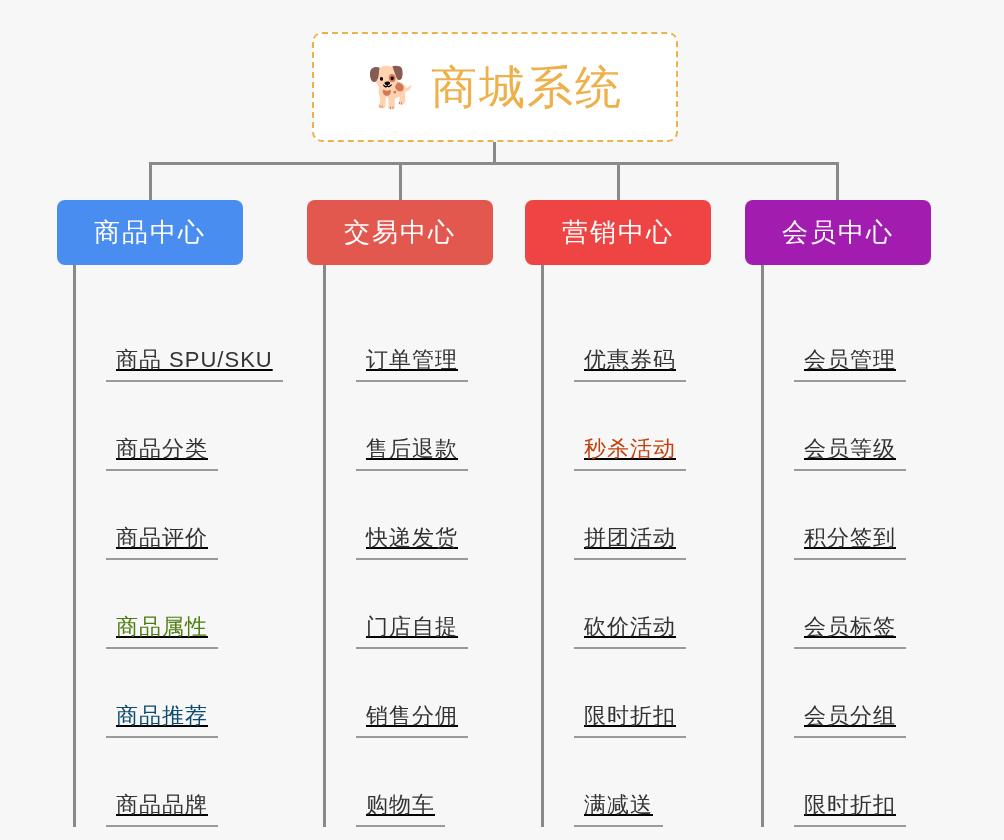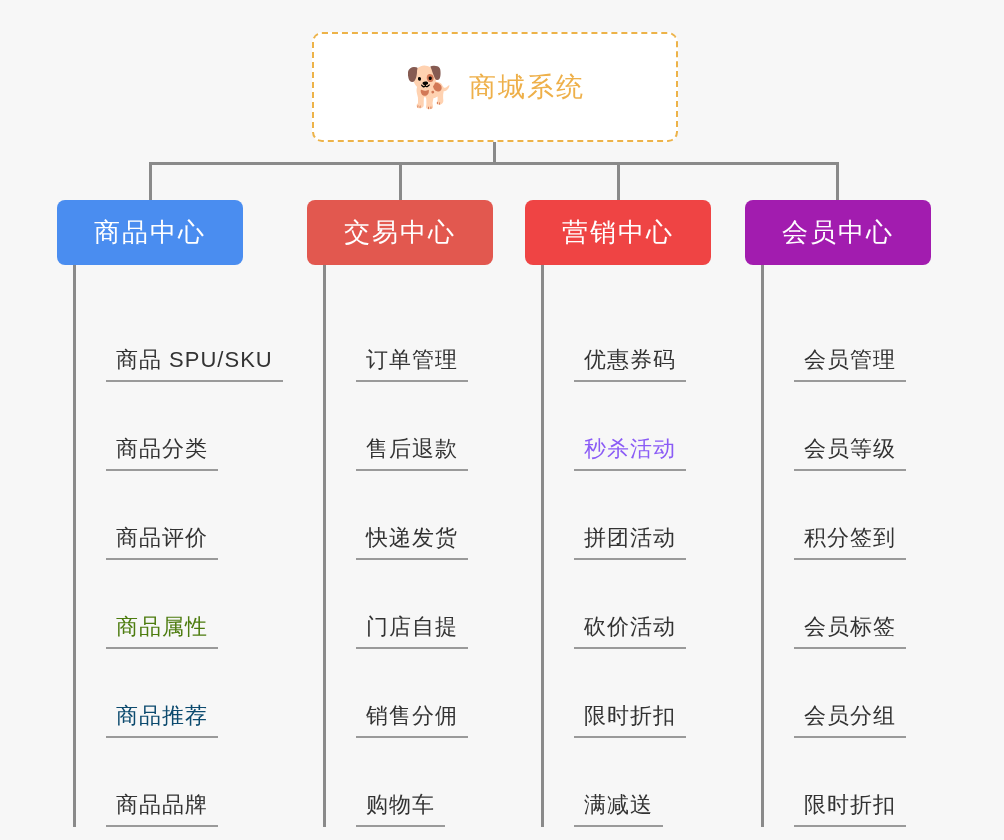--- a/index.html
+++ b/index.html
@@ -37,21 +37,21 @@
     align-items: center;
     justify-content: center;
     gap: 14px;
   }
   .root-emoji {
     font-size: 40px;
     line-height: 1;
     display: block;
   }
   .root-title {
-    font-size: 27px;
+    font-size: 46px;
     color: #eeb04a;
     letter-spacing: 2px;
     line-height: 1;
     white-space: nowrap;
   }
 
   
   .conn {
     position: absolute;
     background: #8a8a8a;
@@ -76,20 +76,21 @@
     letter-spacing: 2px;
     white-space: nowrap;
   }
 
   
   .leaf-list {
     position: relative;
     margin-left: 16px;
     border-left: 3px solid #ec4899;
     padding-top: 28px;
+    text-decoration: underline;
   }
   .leaf {
     position: relative;
     height: 89px;
     box-sizing: border-box;
     display: flex;
     align-items: flex-end;
   }
   .leaf-inner {
     display: inline-block;
@@ -184,21 +185,21 @@
 
   <div class="branch branch-2">
     <div class="branch-head" style="background: #ef4444;">
       <span>营销中心</span>
     </div>
     <div class="leaf-list" style="border-left-color: rgb(138, 138, 138);">
       <div class="leaf">
           <span class="leaf-inner" style="border-bottom-color: rgb(154, 154, 154); color: rgb(51, 51, 51);">优惠券码</span>
         </div>
       <div class="leaf">
-          <span class="leaf-inner" style="border-bottom-color: rgb(154, 154, 154); color: #8b5cf6;">秒杀活动</span>
+          <span class="leaf-inner" style="border-bottom-color: rgb(154, 154, 154); color: #c2410c;">秒杀活动</span>
         </div>
       <div class="leaf">
           <span class="leaf-inner" style="border-bottom-color: rgb(154, 154, 154); color: rgb(51, 51, 51);">拼团活动</span>
         </div>
       <div class="leaf">
           <span class="leaf-inner" style="border-bottom-color: rgb(154, 154, 154); color: rgb(51, 51, 51);">砍价活动</span>
         </div>
       <div class="leaf">
           <span class="leaf-inner" style="border-bottom-color: rgb(154, 154, 154); color: rgb(51, 51, 51);">限时折扣</span>
         </div>

